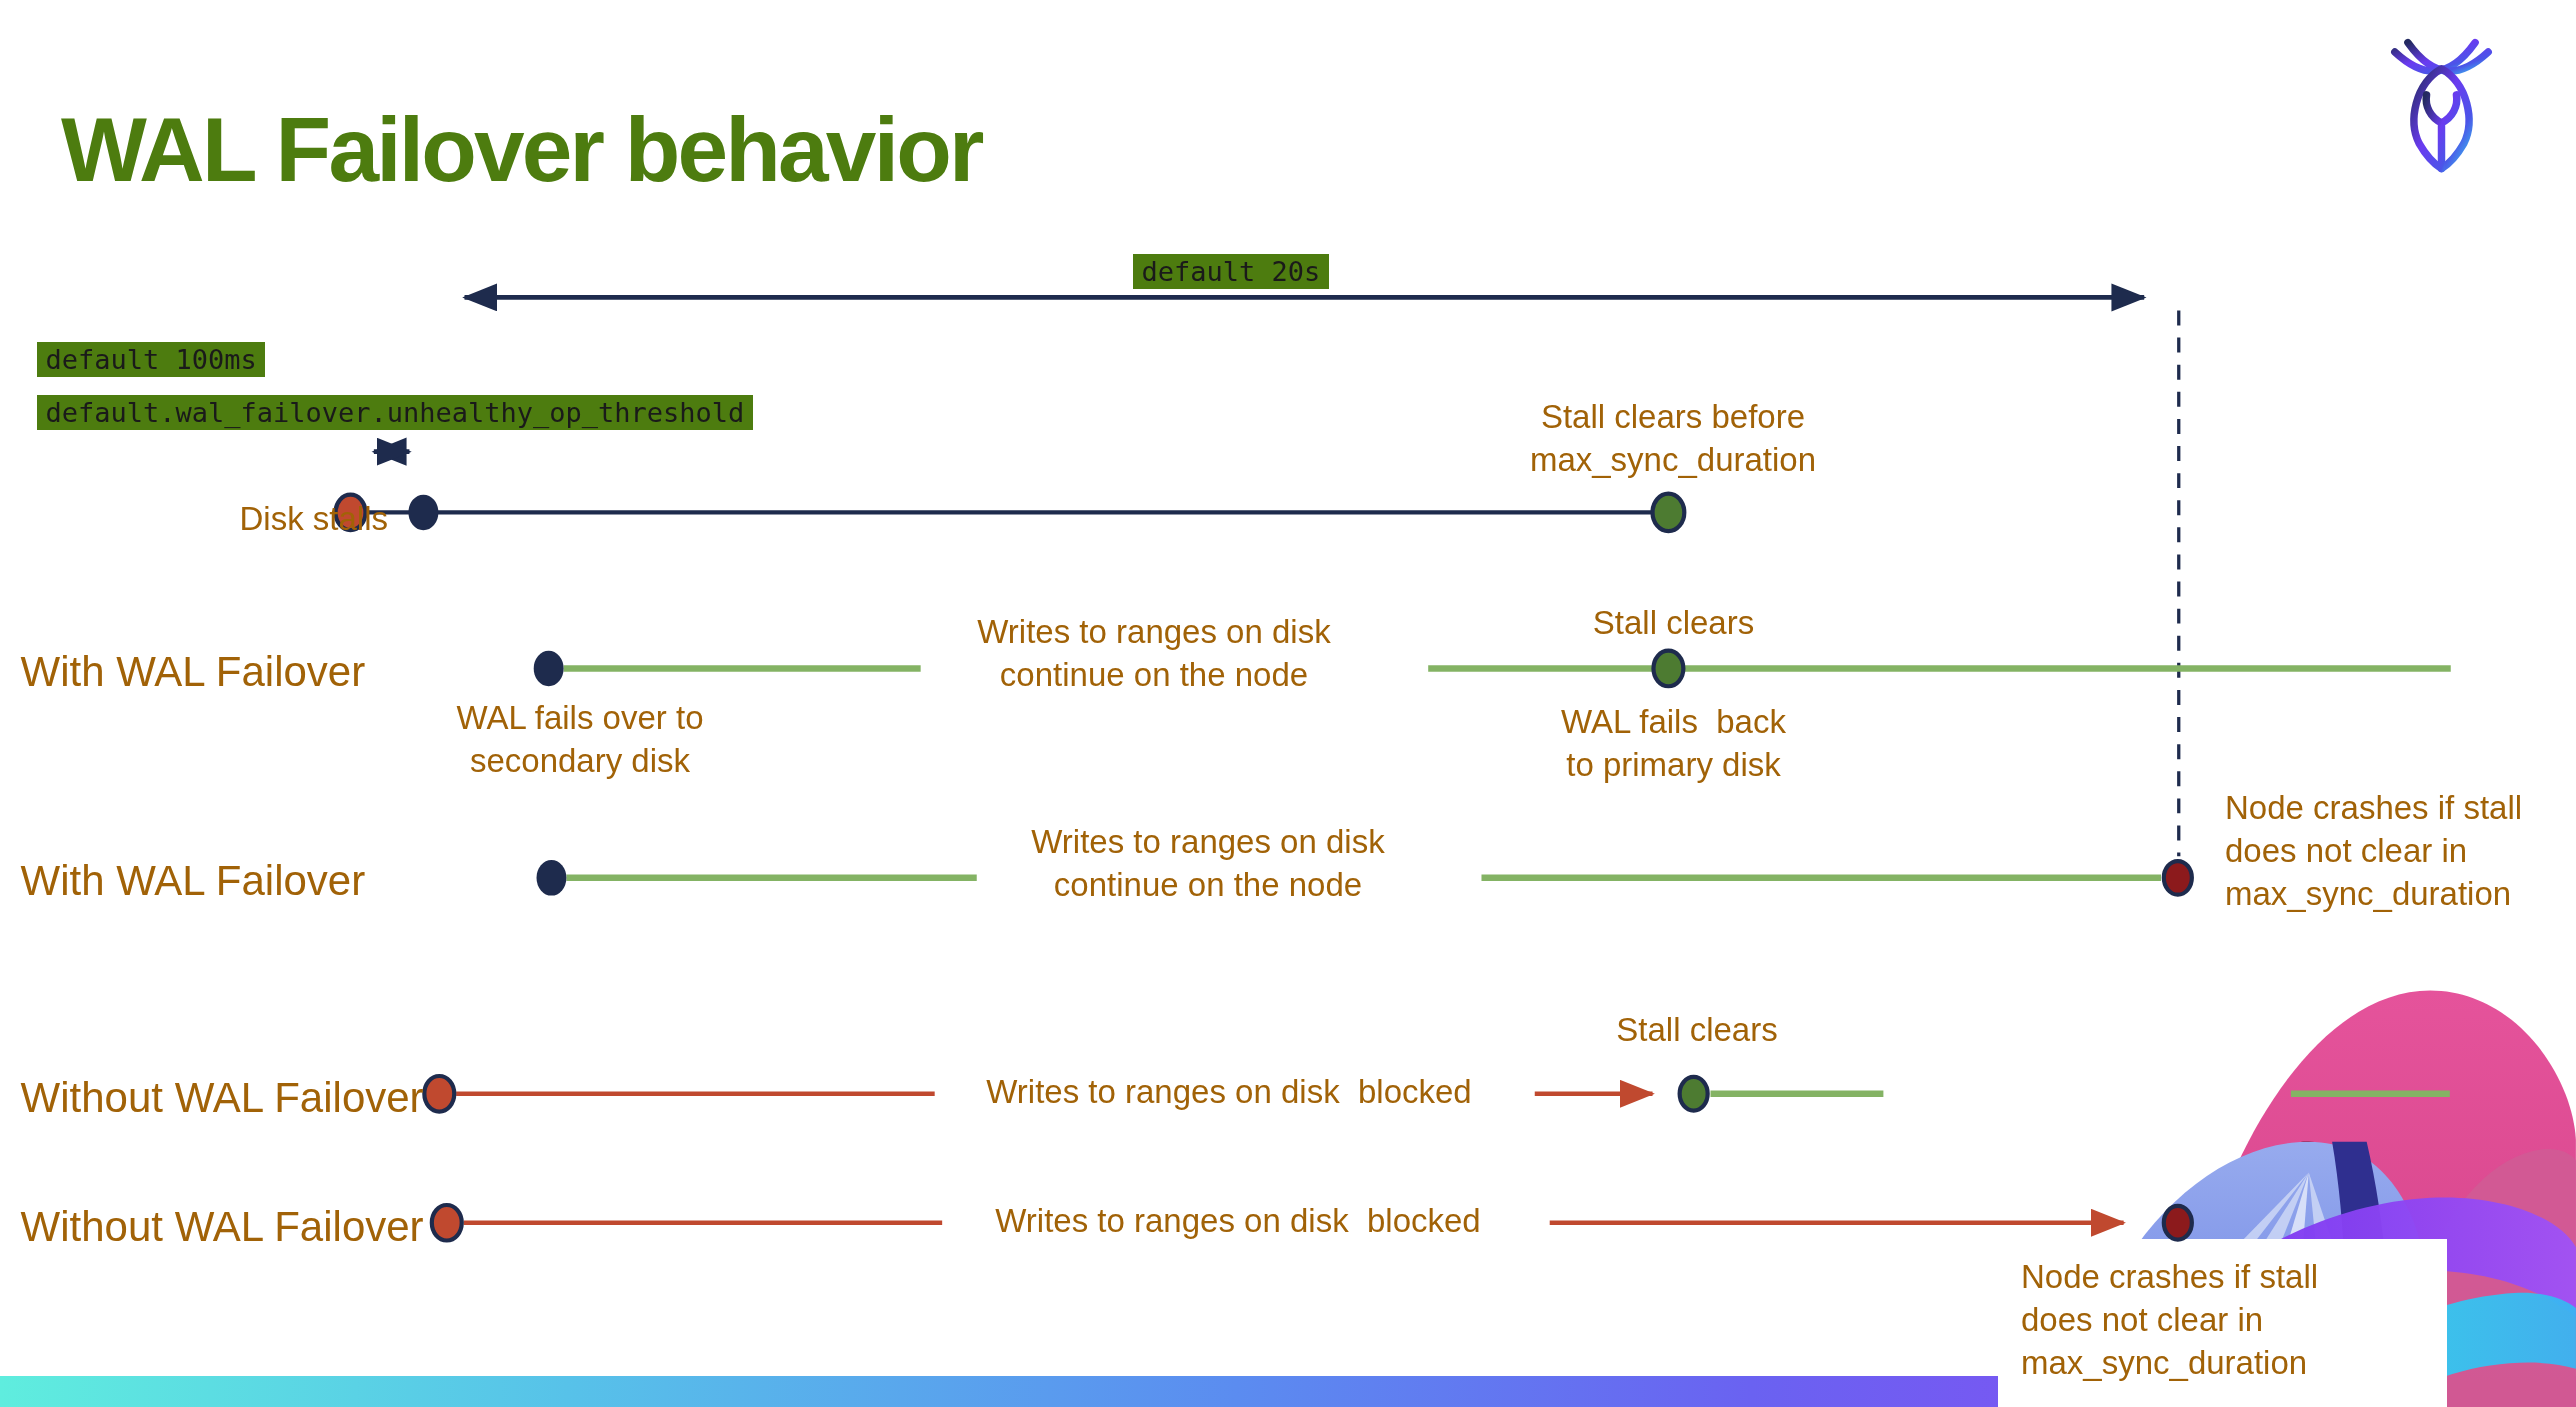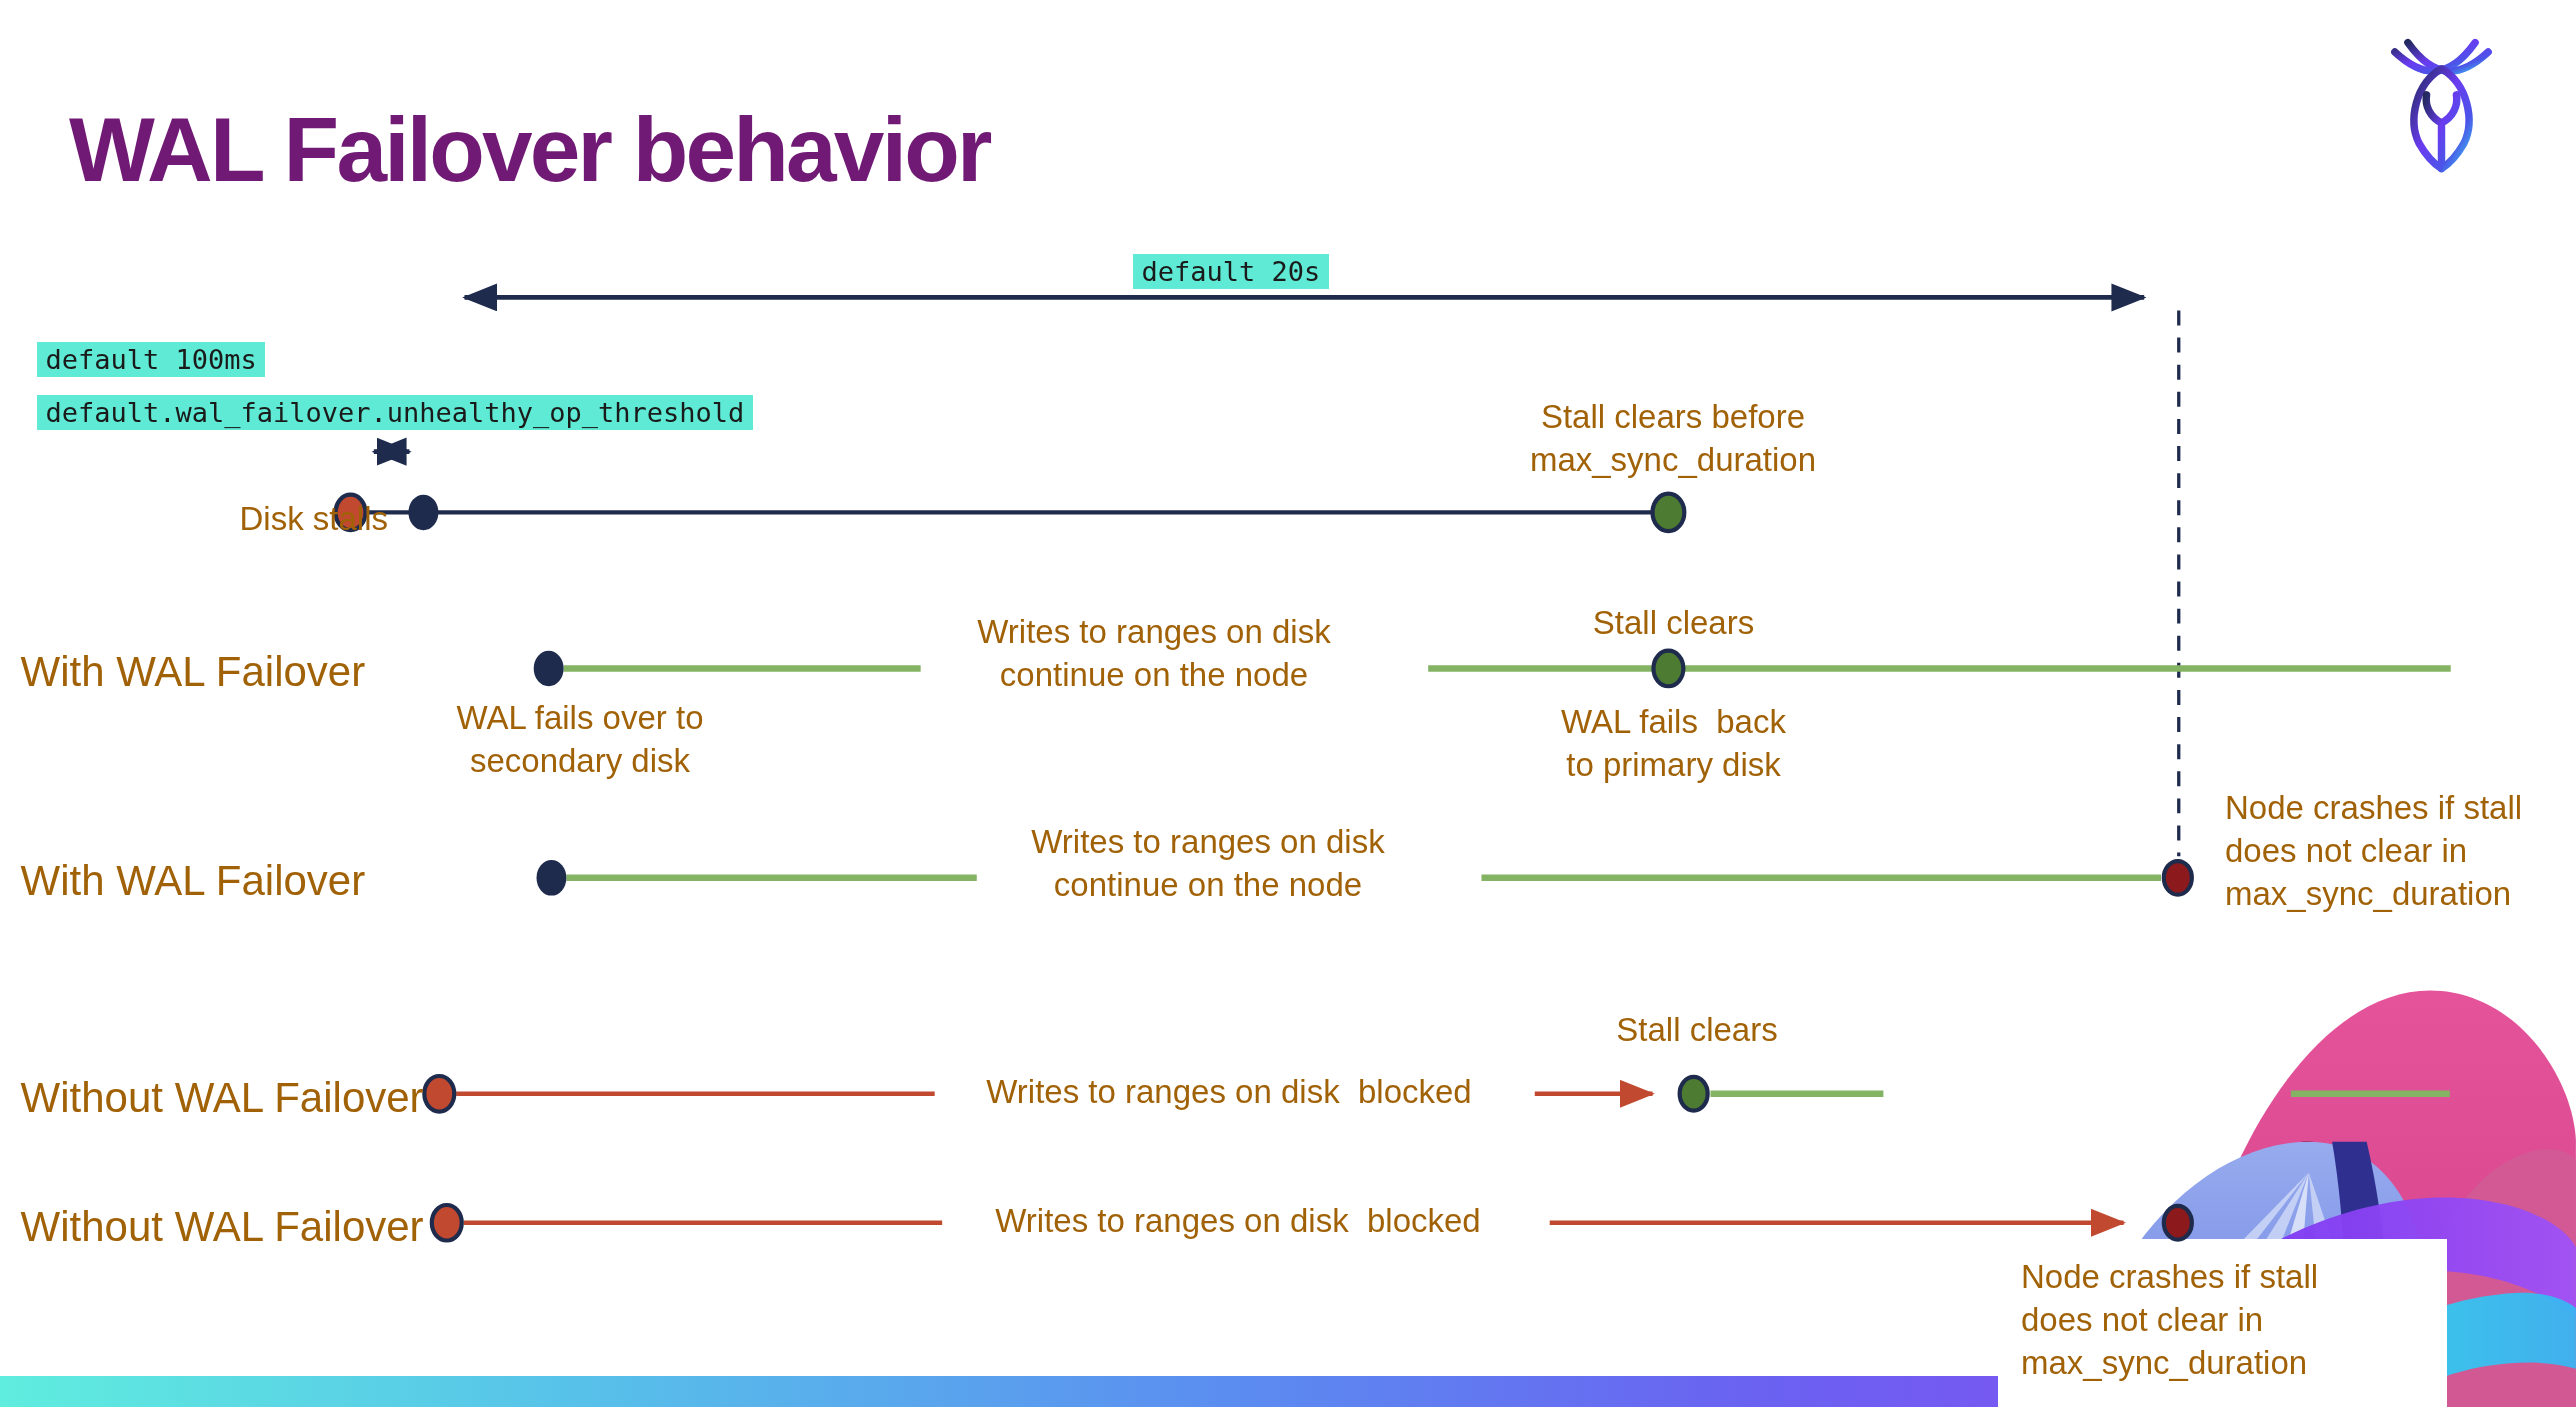--- a/index.html
+++ b/index.html
@@ -9,26 +9,26 @@
   }
   .t {
     position:absolute; color:#a16207; font-size:33px; line-height:1.3;
     white-space:pre-wrap; font-family:"Liberation Sans","DejaVu Sans",sans-serif;
   }
   .center { text-align:center; }
   .right  { text-align:right; }
   .rowlabel { font-size:42px; }
   .mono {
     position:absolute; font-family:"DejaVu Sans Mono","Liberation Mono",monospace;
-    font-size:27px; color:#1a1a1a; background:#5eead4; padding:1.9px 8.4px;
+    font-size:27px; color:#1a1a1a; background:#4d7c0f; padding:1.9px 8.4px;
     white-space:pre; z-index:6;
   }
   #page-title {
-    position:absolute; left:69px; top:37px; font-size:91px; font-weight:700;
-    letter-spacing:-2.8px; color:#701a75; z-index:6;
+    position:absolute; left:61px; top:37px; font-size:91px; font-weight:700;
+    letter-spacing:-2.8px; color:#4d7c0f; z-index:6;
   }
   #bottom-bar {
     position:absolute; left:0; top:1376px; width:2576px; height:32px; z-index:1;
     background:linear-gradient(90deg,#5fedde 0%,#57c2e9 22%,#5b8cf0 48%,#6a62f1 68%,#8250f3 88%,#984df1 100%);
   }
   #art-svg   { position:absolute; left:1907px; top:897px; z-index:2; }
   #crash-box { position:absolute; left:1998px; top:1239px; width:449px; height:168px; background:#ffffff; z-index:3; }
   #diagram-svg { position:absolute; left:0; top:0; z-index:4; pointer-events:none; }
   .textlayer { z-index:5; }
   #logo-svg { position:absolute; left:2389px; top:37px; z-index:6; }

